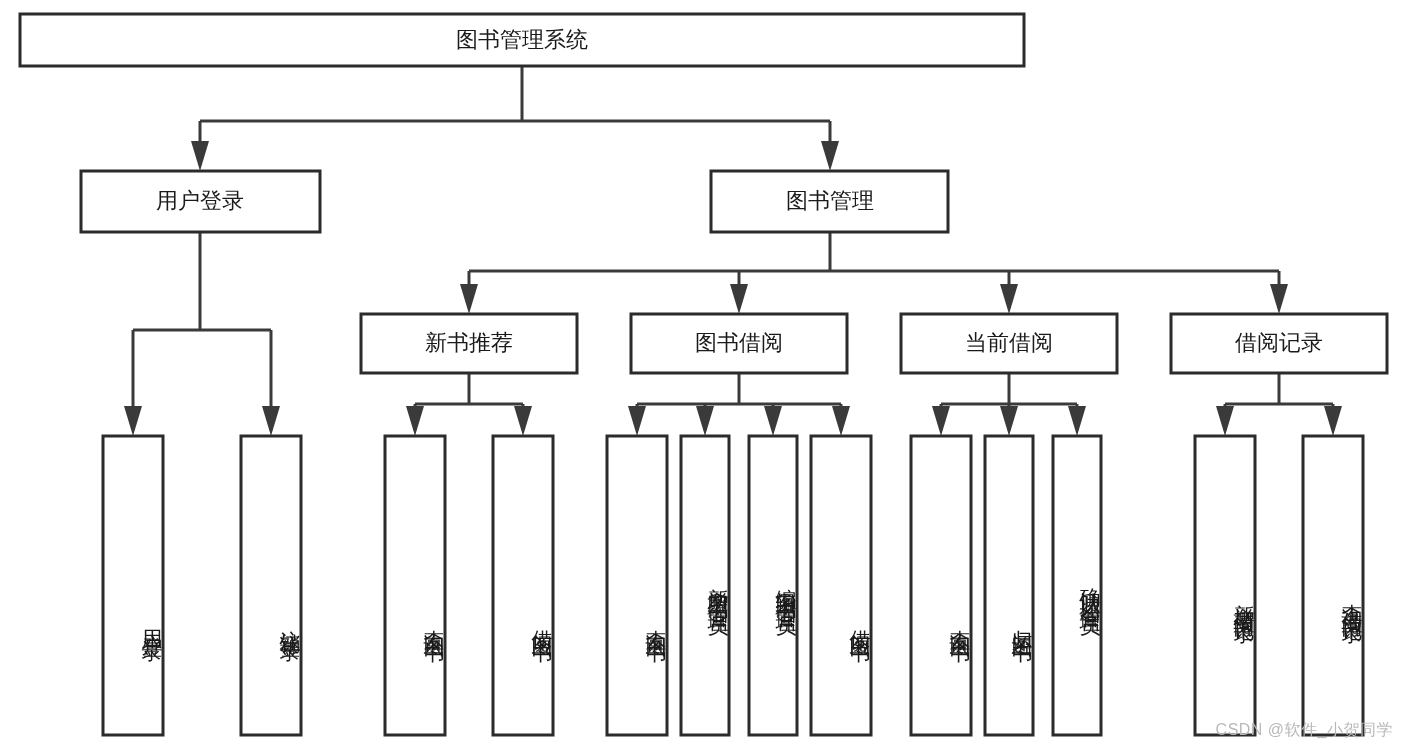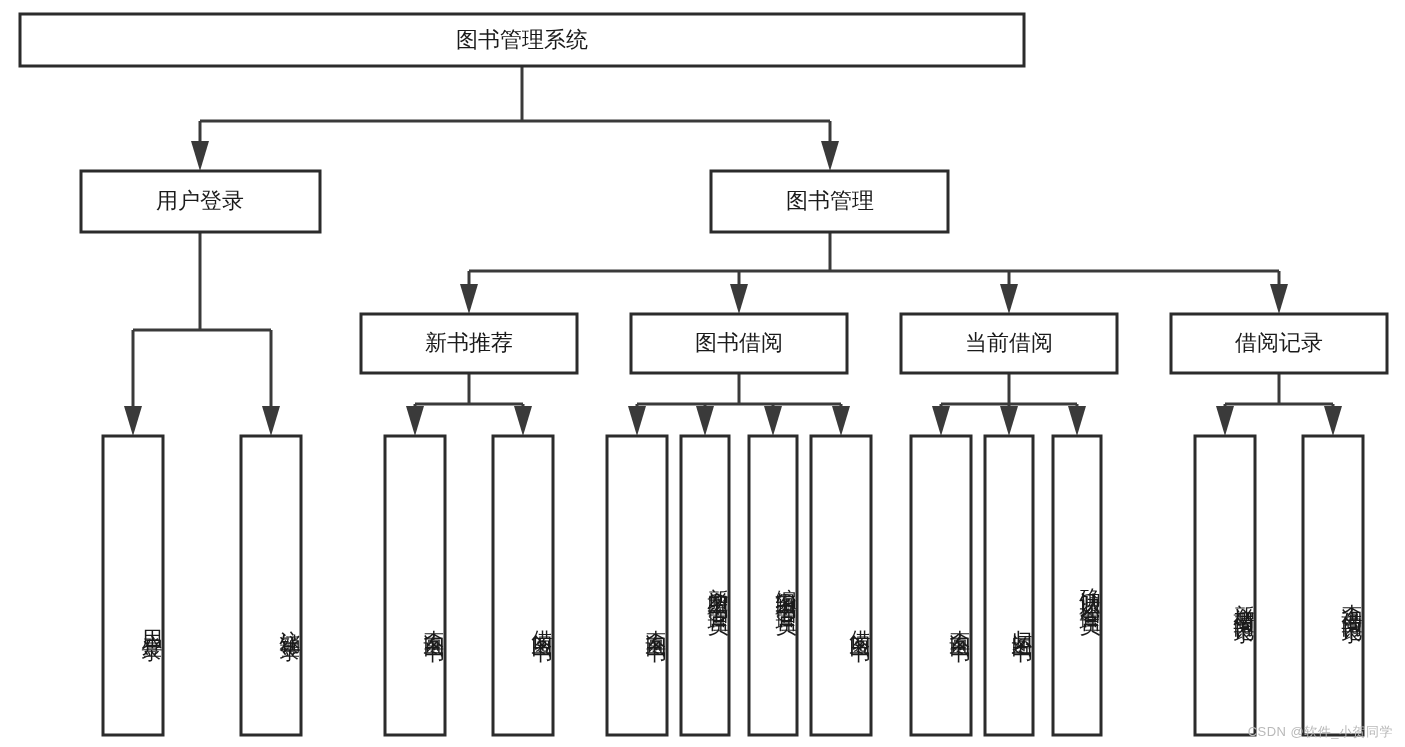--- a/index.html
+++ b/index.html
@@ -65,21 +65,21 @@
     pointer-events: none;
     display: flex;
     align-items: flex-start;
     justify-content: center;
   }
   .watermark {
     position: absolute;
     right: 12px;
     bottom: 6px;
     font-family: "Liberation Sans", "DejaVu Sans", sans-serif;
-    font-size: 13px;
+    font-size: 16px;
     color: #b9b9b9;
     letter-spacing: 0.5px;
     user-select: none;
   }
 </style>
 </head>
 <body>
 
 <div id="diagram-root">
 

